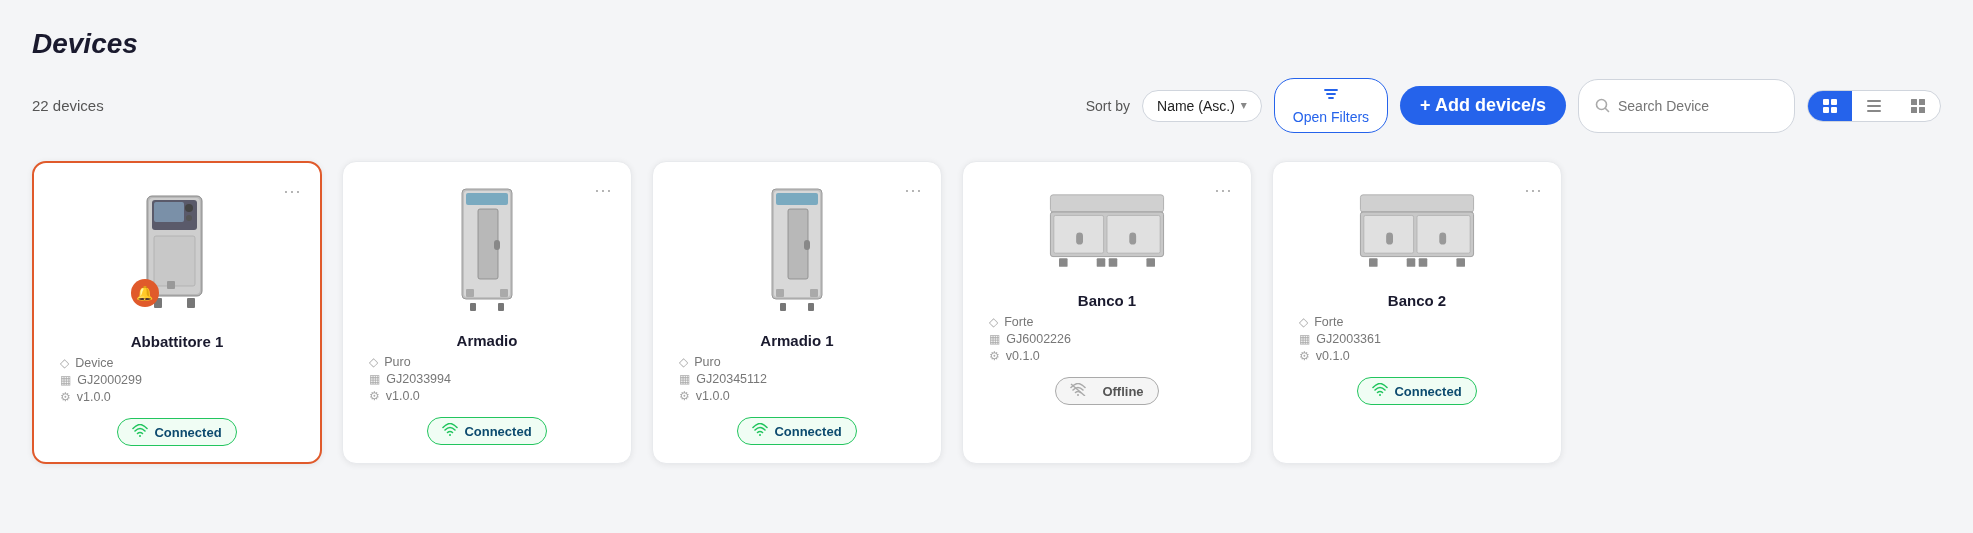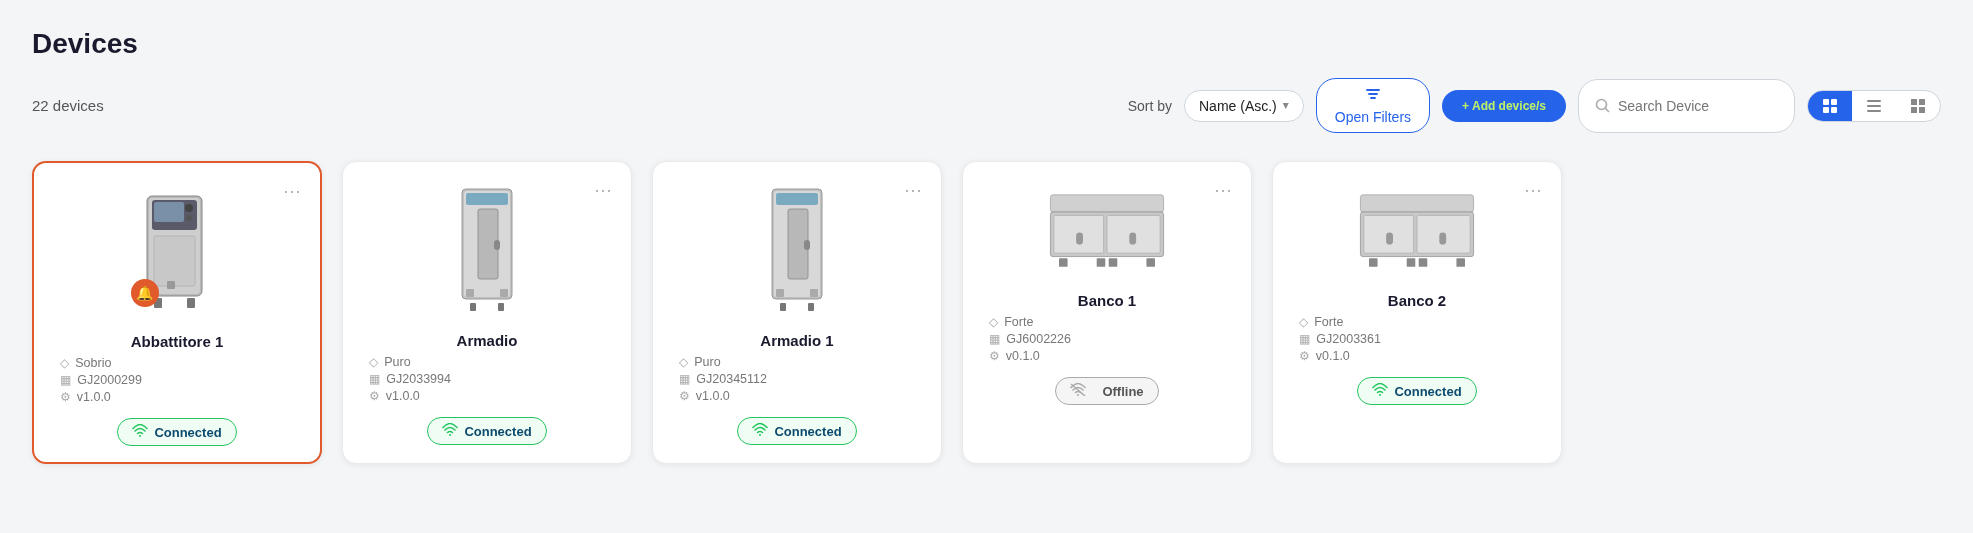--- a/index.html
+++ b/index.html
@@ -7,20 +7,21 @@
       font-family: -apple-system, BlinkMacSystemFont, 'Segoe UI', sans-serif;
       background: #f4f5f7;
       padding: 28px 32px;
       min-width: 1973px;
     }
     .page-title {
       font-size: 28px;
       font-weight: 700;
       color: #1a1a2e;
       margin-bottom: 18px;
+      font-style: italic;
     }
     .toolbar {
       display: flex;
       align-items: center;
       gap: 12px;
       margin-bottom: 28px;
     }
     .device-count {
       font-size: 15px;
       color: #555;
@@ -62,23 +63,23 @@
     }
     .btn-add {
       display: flex;
       align-items: center;
       gap: 7px;
       border: none;
       border-radius: 20px;
       padding: 9px 20px;
       background: #2563eb;
       cursor: pointer;
-      font-size: 12px;
+      font-size: 18px;
       font-weight: 600;
-      color: #bef264;
+      color: #ffffff;
     }
     .search-box {
       display: flex;
       align-items: center;
       gap: 8px;
       border: 1.5px solid #d0d5dd;
       border-radius: 20px;
       padding: 18px 16px;
       background: #fff;
       min-width: 200px;
@@ -298,21 +299,21 @@
     <rect x="35" y="95" width="8" height="8" rx="1" fill="#999"></rect>
     <rect x="22" y="112" width="8" height="10" rx="1" fill="#777"></rect>
     <rect x="55" y="112" width="8" height="10" rx="1" fill="#777"></rect>
   </svg>
       <div class="alert-badge">🔔</div>
     </div>
     <div class="device-name">Abbattitore 1</div>
     <div class="device-meta">
       <div class="meta-row">
         <span class="meta-icon">◇</span>
-        <span>Sobrio</span>
+        <span>Device</span>
       </div>
       <div class="meta-row">
         <span class="meta-icon">▦</span>
         <span>GJ2000299</span>
       </div>
       <div class="meta-row">
         <span class="meta-icon">⚙</span>
         <span>v1.0.0</span>
       </div>
     </div>

